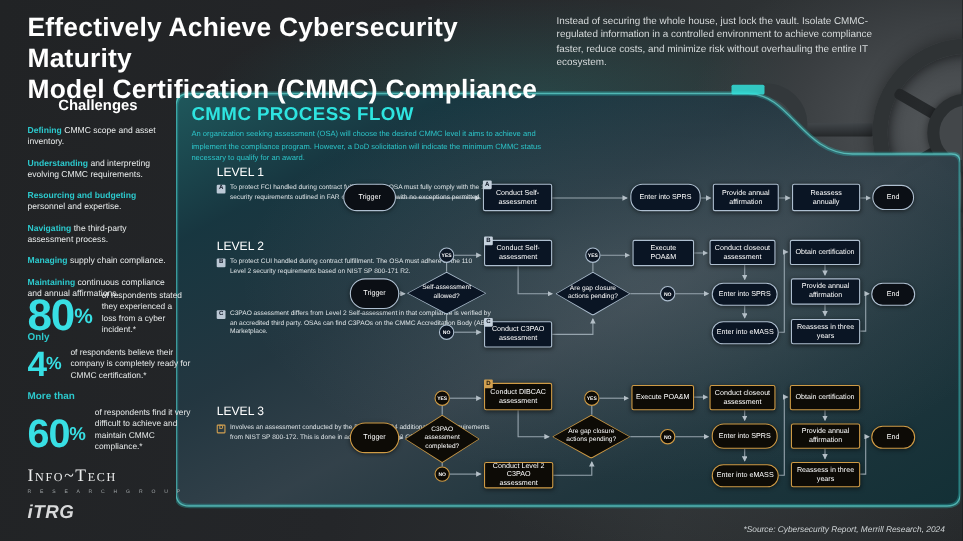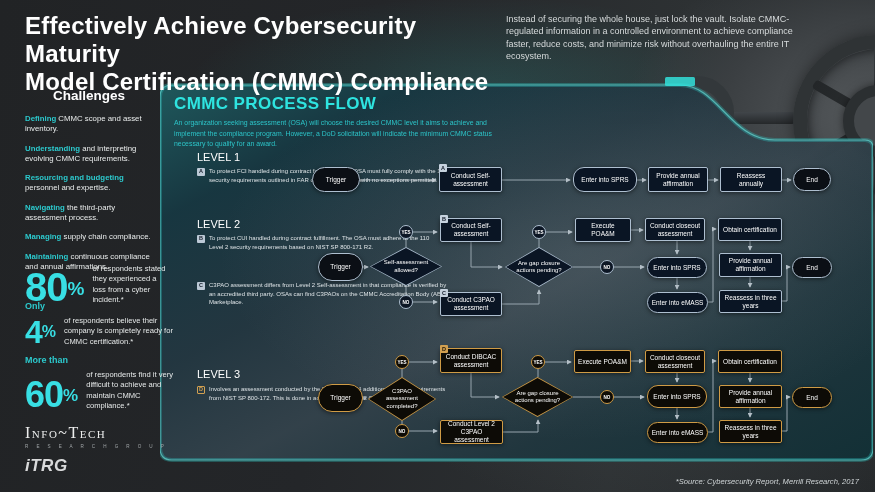--- a/index.html
+++ b/index.html
@@ -324,13 +324,13 @@
   <div class="node gold" style="left:414px; top:265px; width:57px; height:23px;">Execute POA&amp;M</div>
   <div class="node gold" style="left:485px; top:265px; width:60px; height:23px;">Conduct closeout assessment</div>
   <div class="node round gold" style="left:487px; top:300px; width:60px; height:23px;">Enter into SPRS</div>
   <div class="node round gold" style="left:487px; top:337px; width:61px; height:21px;">Enter into eMASS</div>
   <div class="node gold" style="left:558px; top:265px; width:64px; height:23px;">Obtain certification</div>
   <div class="node gold" style="left:559px; top:300px; width:63px; height:23px;">Provide annual affirmation</div>
   <div class="node gold" style="left:559px; top:335px; width:63px; height:23px;">Reassess in three years</div>
   <div class="node stadium gold" style="left:632px; top:302px; width:40px; height:21px;">End</div>
 </div>
 
-<div class="footnote">*Source: Cybersecurity Report, Merrill Research, 2017</div>
+<div class="footnote">*Source: Cybersecurity Report, Merrill Research, 2024</div>
 
 </body></html>

